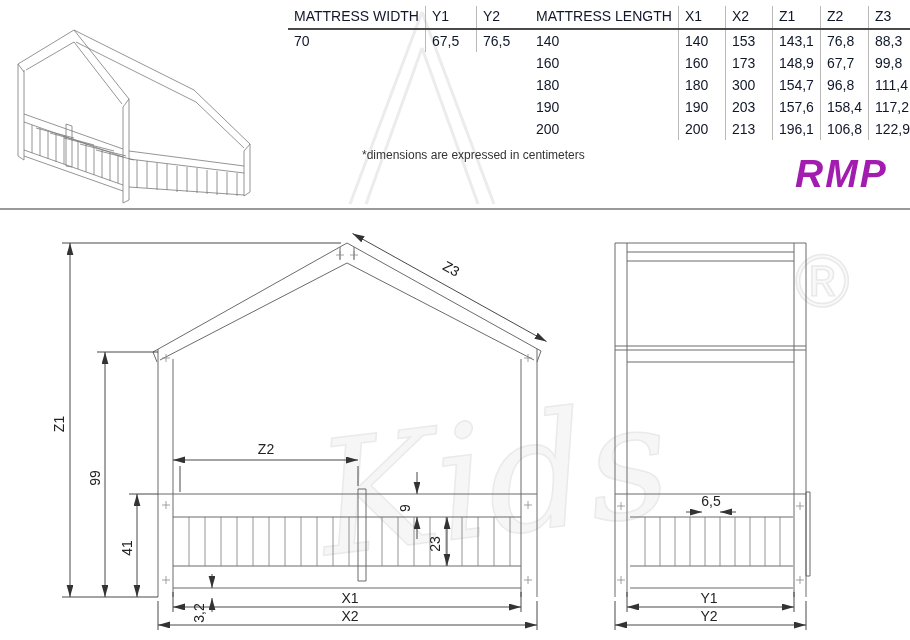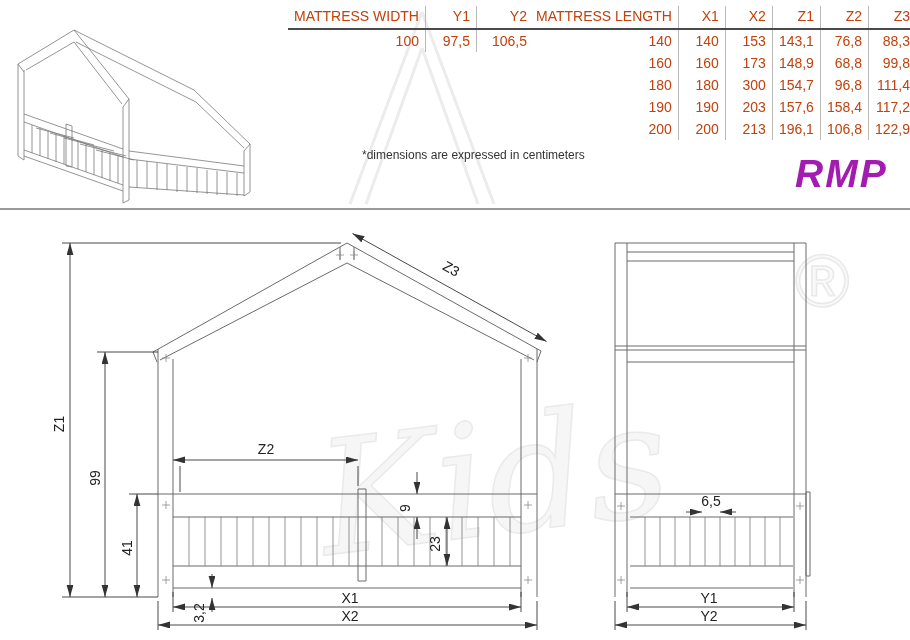--- a/index.html
+++ b/index.html
@@ -1,22 +1,22 @@
 <!DOCTYPE html>
 <html><head>
 <meta charset="utf-8">
 <style>
   html,body{margin:0;padding:0;}
   body{
     width:910px;height:640px;position:relative;overflow:hidden;
     background:#ffffff;font-family:"Liberation Sans",sans-serif;color:#2e2e2e;
   }
   
-  .dim-table{position:absolute;border-collapse:collapse;text-align:right;
-    font-size:14px;color:#c2410c;z-index:3;background:transparent;}
+  .dim-table{position:absolute;border-collapse:collapse;text-align:left;
+    font-size:14px;color:#0f172a;z-index:3;background:transparent;}
   .dim-table th{font-weight:normal;border-bottom:2px solid #4a4a4a;
     padding:2px 6px 4px;white-space:nowrap;font-size:14px;}
   .dim-table td{padding:0 6px;height:22px;white-space:nowrap;}
   .dim-table td+td,.dim-table th+th{border-left:1px solid #b9b9b9;}
   #width-table{left:288px;top:6px;}
   #width-table .c0{min-width:104px;}
   #width-table .c1{min-width:38px;}
   #width-table .c2{min-width:44px;}
   #length-table{left:530px;top:6px;}
   #length-table .c0{min-width:104px;}
@@ -83,23 +83,23 @@
 <table class="dim-table" id="width-table">
   <thead>
     <tr>
       <th class="c0">MATTRESS WIDTH</th>
       <th class="c1">Y1</th>
       <th class="c2">Y2</th>
     </tr>
   </thead>
   <tbody>
     <tr>
-      <td>100</td>
-      <td>97,5</td>
-      <td>106,5</td>
+      <td>70</td>
+      <td>67,5</td>
+      <td>76,5</td>
     </tr>
   </tbody>
 </table>
 
 <table class="dim-table" id="length-table">
   <thead>
     <tr>
       <th class="c0">MATTRESS LENGTH</th>
       <th class="cn">X1</th>
       <th class="cn">X2</th>
@@ -115,21 +115,21 @@
       <td>153</td>
       <td>143,1</td>
       <td>76,8</td>
       <td>88,3</td>
     </tr>
     <tr>
       <td>160</td>
       <td>160</td>
       <td>173</td>
       <td>148,9</td>
-      <td>68,8</td>
+      <td>67,7</td>
       <td>99,8</td>
     </tr>
     <tr>
       <td>180</td>
       <td>180</td>
       <td>300</td>
       <td>154,7</td>
       <td>96,8</td>
       <td>111,4</td>
     </tr>

